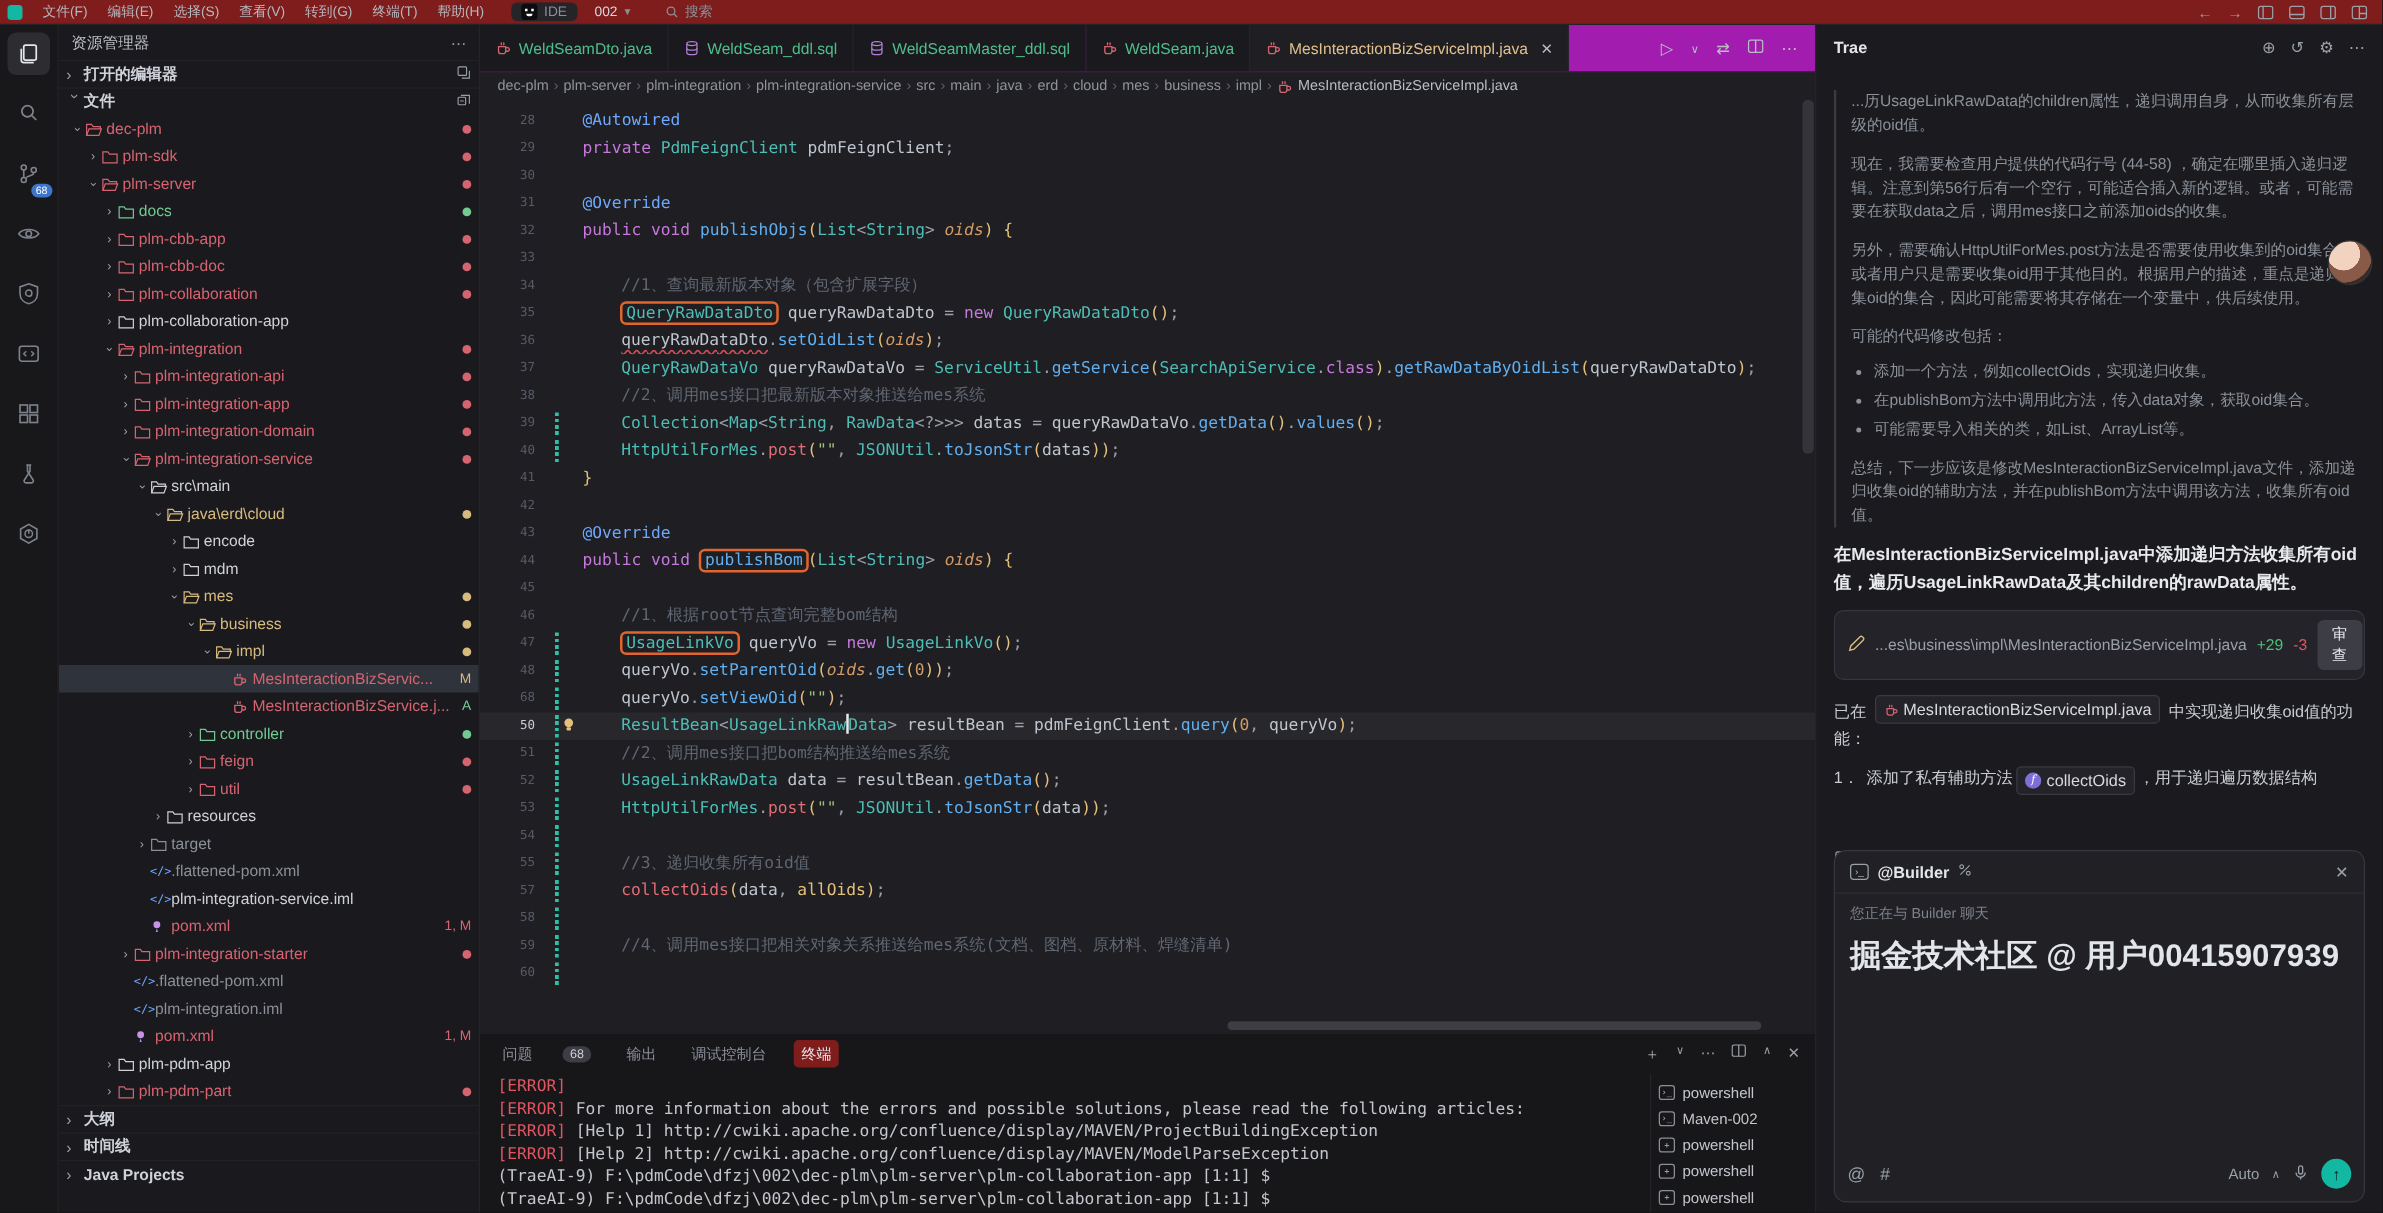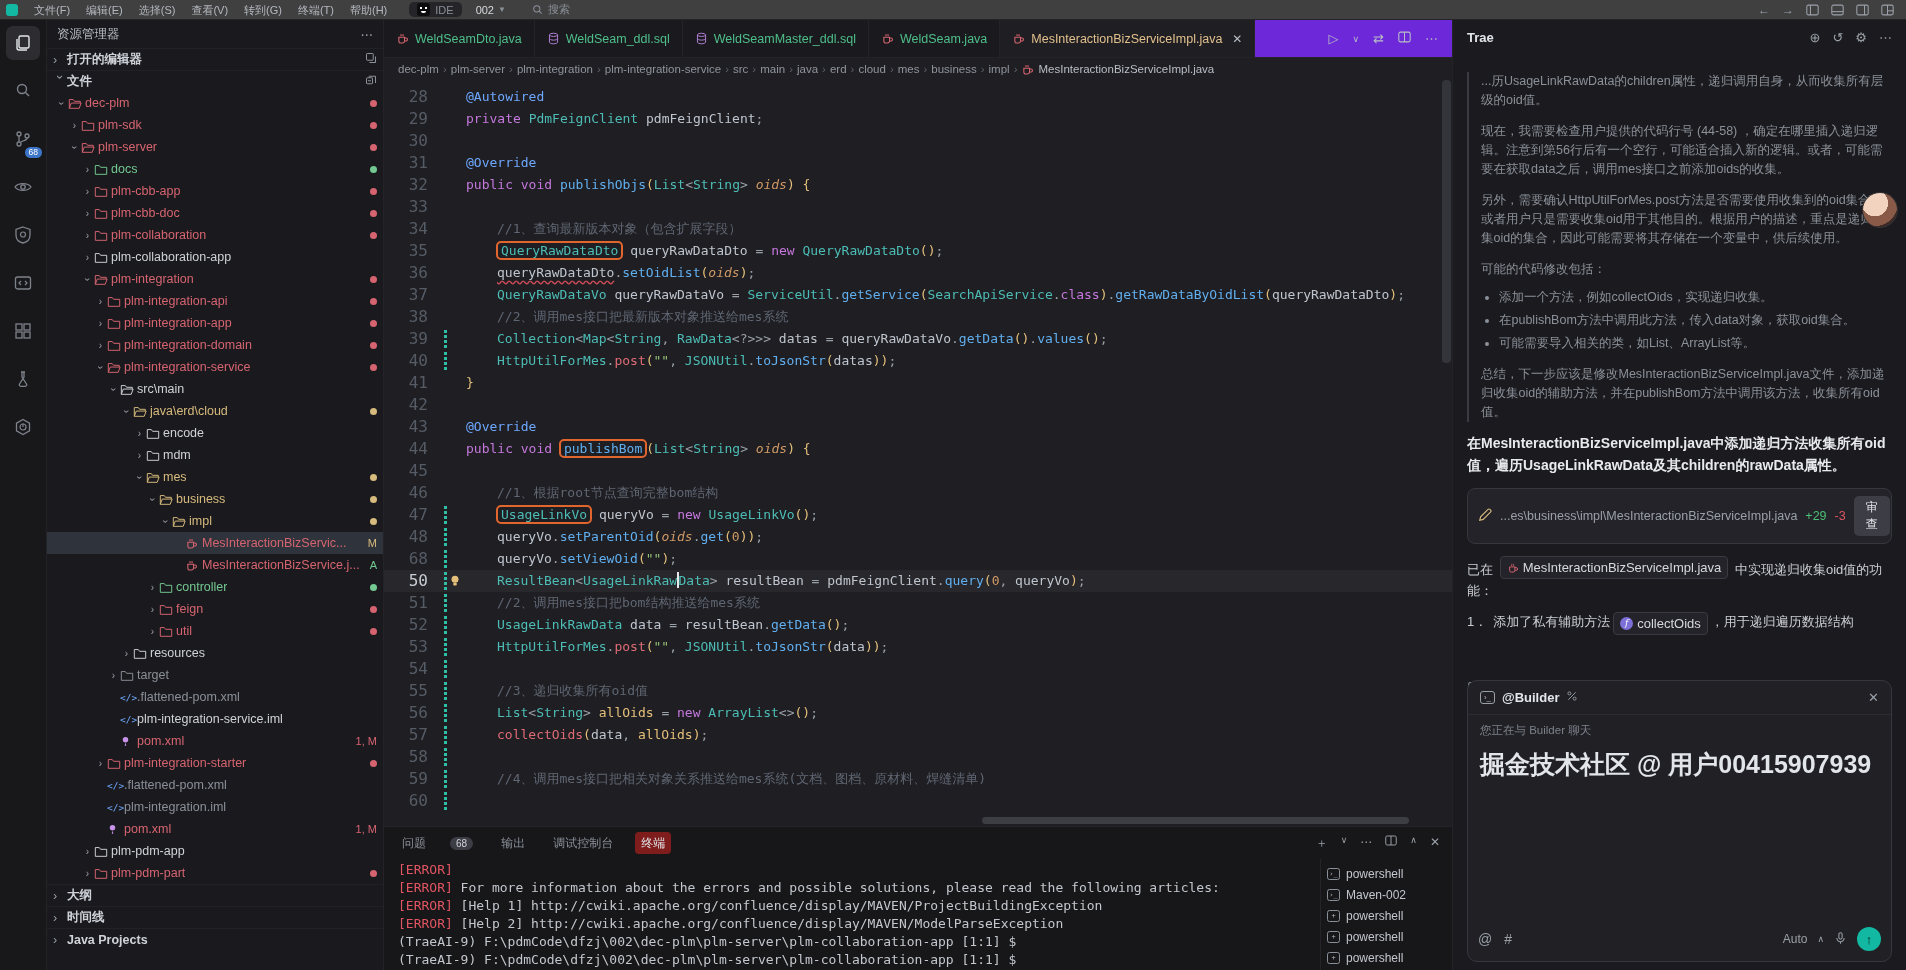--- a/index.html
+++ b/index.html
@@ -1,21 +1,21 @@
 <!DOCTYPE html>
 <html><head>
 <meta charset="utf-8">
 <style>
   * { margin:0; padding:0; box-sizing:border-box; }
   html,body { width:1906px; height:970px; overflow:hidden; background:#141417; font-family:"Liberation Sans",sans-serif; color:#c8ccd4; }
   .abs { position:absolute; }
   #app { position:relative; width:1906px; height:970px; }
 
   
-  #titlebar { left:0; top:0; width:1906px; height:20px; background:#404040; display:flex; align-items:center; font-size:11px; color:#b4b8bf; border-bottom:1px solid #242428; z-index:5; }
+  #titlebar { left:0; top:0; width:1906px; height:20px; background:#7f1d1d; display:flex; align-items:center; font-size:11px; color:#b4b8bf; border-bottom:1px solid #242428; z-index:5; }
   .logo-sq { width:12px; height:12px; border-radius:3px; background:#12b8a2; margin:0 8px 0 6px; }
   .menu-item { padding:0 8px; height:20px; line-height:20px; cursor:default; }
   #ide-chip { display:flex; align-items:center; gap:5px; background:#242429; border-radius:5px; padding:1px 8px; margin-left:14px; color:#8a8f98; }
   .ide-face { width:13px; height:13px; background:#0c0c0e; border-radius:3px; position:relative; }
   .ide-face:before { content:""; position:absolute; left:3px; top:4px; width:2px; height:2px; background:#fff; box-shadow:5px 0 0 #fff; }
   .ide-face:after { content:""; position:absolute; left:4px; bottom:3px; width:5px; height:2px; border-radius:0 0 2px 2px; background:#fff; }
   #ws-chip { display:flex; align-items:center; gap:4px; margin-left:14px; color:#d6d9de; }
   #search-chip { display:flex; align-items:center; gap:5px; margin-left:26px; color:#8a8f98; }
   #title-right { margin-left:auto; display:flex; align-items:center; gap:12px; padding-right:12px; color:#9aa0a8; font-size:12px; }
   .tb-ico svg { display:block; }
@@ -41,35 +41,35 @@
   .trow .lbl { overflow:hidden; text-overflow:ellipsis; }
   .trow .bdg { margin-left:auto; font-size:11px; padding-left:6px; flex:none; }
   .dotb { width:7px; height:7px; border-radius:50%; margin-left:auto; flex:none; }
   .c-red { color:#d66470; } .c-green { color:#73c991; } .c-yellow { color:#d7ba7d; }
   .c-white { color:#cfd2d6; } .c-gray { color:#8a8f98; }
   .sqg { text-decoration:underline; text-decoration-style:wavy; text-decoration-color:#d14b57; text-underline-offset:3px; }
   .codefi { color:#6ea8fe; font-size:9.5px; font-family:"DejaVu Sans Mono",monospace; }
 
   
   #center { left:384px; top:20px; width:1068px; height:950px; display:flex; flex-direction:column; background:#151518; }
-  #tabbar { height:38px; display:flex; align-items:stretch; background:#6d28d9; border-bottom:1px solid #242428; }
+  #tabbar { height:38px; display:flex; align-items:stretch; background:#a21caf; border-bottom:1px solid #242428; }
   .tab { display:flex; align-items:center; gap:6px; padding:0 12px; font-size:12.5px; color:#4ebf8b; background:#1a1a1e; border-right:1px solid #242428; white-space:nowrap; }
   .tab.active { background:#1e1e23; color:#e2c08d; }
   .tab .x { color:#b9bec6; margin-left:4px; font-size:12px; }
   #tab-actions { margin-left:auto; display:flex; align-items:center; gap:14px; padding:0 14px; color:#b9bec6; font-size:13px; }
   #breadcrumb { height:22px; display:flex; align-items:center; gap:4px; padding:0 14px; font-size:11.5px; color:#8f949c; background:#1e1e23; white-space:nowrap; overflow:hidden; }
   #breadcrumb .sep { color:#5b6068; }
   #breadcrumb .bc-file { display:flex; align-items:center; gap:4px; color:#b9bec6; }
 
   
   #code-wrap { flex:1; background:#1e1e23; position:relative; overflow:hidden; font-family:"DejaVu Sans Mono",monospace; font-size:13px; }
   #code-lines { padding-top:6px; }
   .cl { display:flex; height:22px; line-height:22px; position:relative; }
   .cl.cur { background:rgba(255,255,255,0.045); }
-  .cl .gut { width:58px; flex:none; text-align:right; padding-right:14px; color:#565c66; font-size:16px; position:relative; }
+  .cl .gut { width:58px; flex:none; text-align:right; padding-right:14px; color:#565c66; font-size:10px; position:relative; }
   .cl.cur .gut { color:#c8ccd4; }
   .cl .chgbar { position:absolute; left:60px; top:2px; bottom:2px; width:3px; background:repeating-linear-gradient(#2fbfa4 0 3px, transparent 3px 5px); }
   .cl .bulb { position:absolute; left:64px; top:3px; width:14px; height:14px; }
   .cl .codetxt { padding-left:24px; white-space:pre; }
   .cl .ind1 { padding-left:55px; }
   .tk-k { color:#c678dd; } .tk-t { color:#4dbdb5; } .tk-a { color:#6ea8fe; }
   .tk-f { color:#61afef; } .tk-r { color:#e06c75; } .tk-s { color:#98c379; }
   .tk-n { color:#d19a66; } .tk-c { color:#5f6672; } .tk-v { color:#bfc5ce; }
   .tk-g { color:#e5c07b; } .tk-p { color:#9aa0a8; } .tk-o { color:#e5c07b; }
   .tk-m { color:#d19a66; font-style:italic; }
@@ -889,25 +889,20 @@
             <span class="gut">54</span>
             <span class="chgbar"></span>
             <span class="codetxt ind1"></span>
           </div>
           <div class="cl">
             <span class="gut">55</span>
             <span class="chgbar"></span>
             <span class="codetxt ind1"><span class="tk-c">//3、递归收集所有oid值</span></span>
           </div>
           <div class="cl">
-            <span class="gut">56</span>
-            <span class="chgbar"></span>
-            <span class="codetxt ind1"><span class="tk-t">List</span><span class="tk-p">&lt;</span><span class="tk-t">String</span><span class="tk-p">&gt; </span><span class="tk-o">allOids </span><span class="tk-p">= </span><span class="tk-k">new </span><span class="tk-t">ArrayList</span><span class="tk-p">&lt;&gt;</span><span class="tk-g">()</span><span class="tk-p">;</span></span>
-          </div>
-          <div class="cl">
             <span class="gut">57</span>
             <span class="chgbar"></span>
             <span class="codetxt ind1"><span class="tk-r">collectOids</span><span class="tk-g">(</span><span class="tk-v">data</span><span class="tk-p">, </span><span class="tk-o">allOids</span><span class="tk-g">)</span><span class="tk-p">;</span></span>
           </div>
           <div class="cl">
             <span class="gut">58</span>
             <span class="chgbar"></span>
             <span class="codetxt ind1"></span>
           </div>
           <div class="cl">

